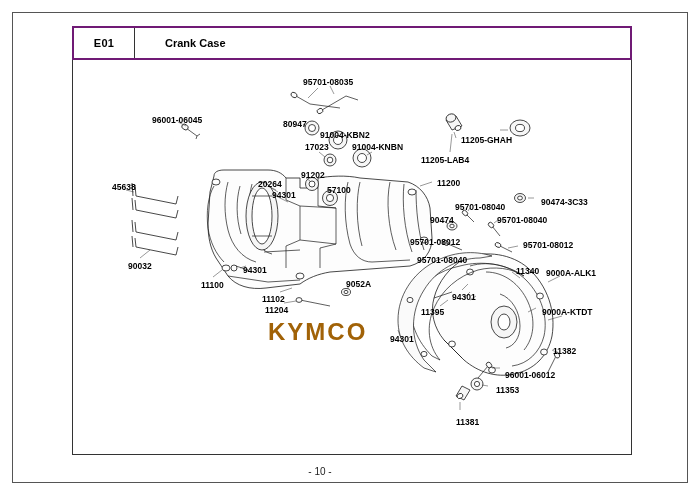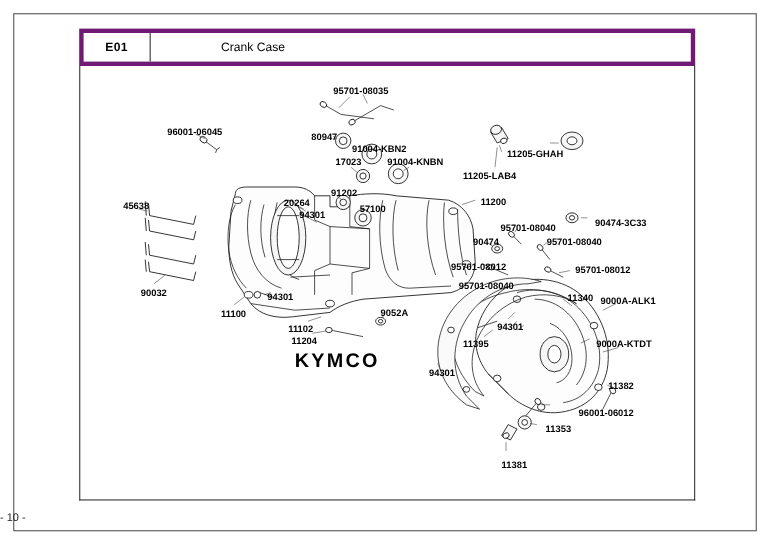--- a/index.html
+++ b/index.html
@@ -23,62 +23,61 @@
     left: 12px; top: 12px;
     width: 676px; height: 471px;
     border: 1px solid #555;
     box-sizing: border-box;
   }
   
   .title-bar {
     position: absolute;
     left: 72px; top: 26px;
     width: 560px; height: 34px;
-    border: 4px solid #701a75;
+    border: 2px solid #701a75;
     box-sizing: border-box;
     display: flex;
     align-items: stretch;
-    gap: 34px;
   }
   .title-code {
     width: 60px;
     display: flex; align-items: center; justify-content: center;
     border-right: 1px solid #333;
     font-size: 11px; font-weight: bold;
     letter-spacing: .3px;
   }
   .title-name {
     display: flex; align-items: center;
     padding-left: 30px;
-    font-size: 11px; font-weight: normal;
+    font-size: 11px; font-weight: bold;
   }
   
   .draw-frame {
     position: absolute;
     left: 72px; top: 60px;
     width: 560px; height: 395px;
     border: 1px solid #333;
     border-top: none;
     box-sizing: border-box;
   }
   .page-number {
     position: absolute;
     left: 0; top: 466px;
     width: 640px;
-    text-align: left;
+    text-align: center;
     font-size: 10px;
     color: #222;
   }
   
   .watermark {
     position: absolute;
     left: 268px; top: 318px;
-    font-size: 18px;
+    font-size: 24px;
     font-weight: bold;
-    color: #000000;
+    color: #a16207;
     letter-spacing: 2px;
     user-select: none;
     text-align: right;
   }
   
   .lbl {
     position: absolute;
     font-size: 8.5px;
     white-space: nowrap;
     line-height: 1;
@@ -404,18 +403,18 @@
   <div class="lbl" style="left:243px; top:266px">94301</div>
   <div class="lbl" style="left:346px; top:280px">9052A</div>
   <div class="lbl" style="left:201px; top:281px">11100</div>
   <div class="lbl" style="left:452px; top:293px">94301</div>
   <div class="lbl" style="left:262px; top:295px">11102</div>
   <div class="lbl" style="left:542px; top:308px">9000A-KTDT</div>
   <div class="lbl" style="left:265px; top:306px">11204</div>
   <div class="lbl" style="left:421px; top:308px">11395</div>
   <div class="lbl" style="left:390px; top:335px">94301</div>
   <div class="lbl" style="left:553px; top:347px">11382</div>
-  <div class="lbl" style="left:526px; top:371px">96001-06012</div>
+  <div class="lbl" style="left:505px; top:371px">96001-06012</div>
   <div class="lbl" style="left:496px; top:386px">11353</div>
   <div class="lbl" style="left:456px; top:418px">11381</div>
 
   <div class="page-number">- 10 -</div>
 </div>
 
 </body></html>

